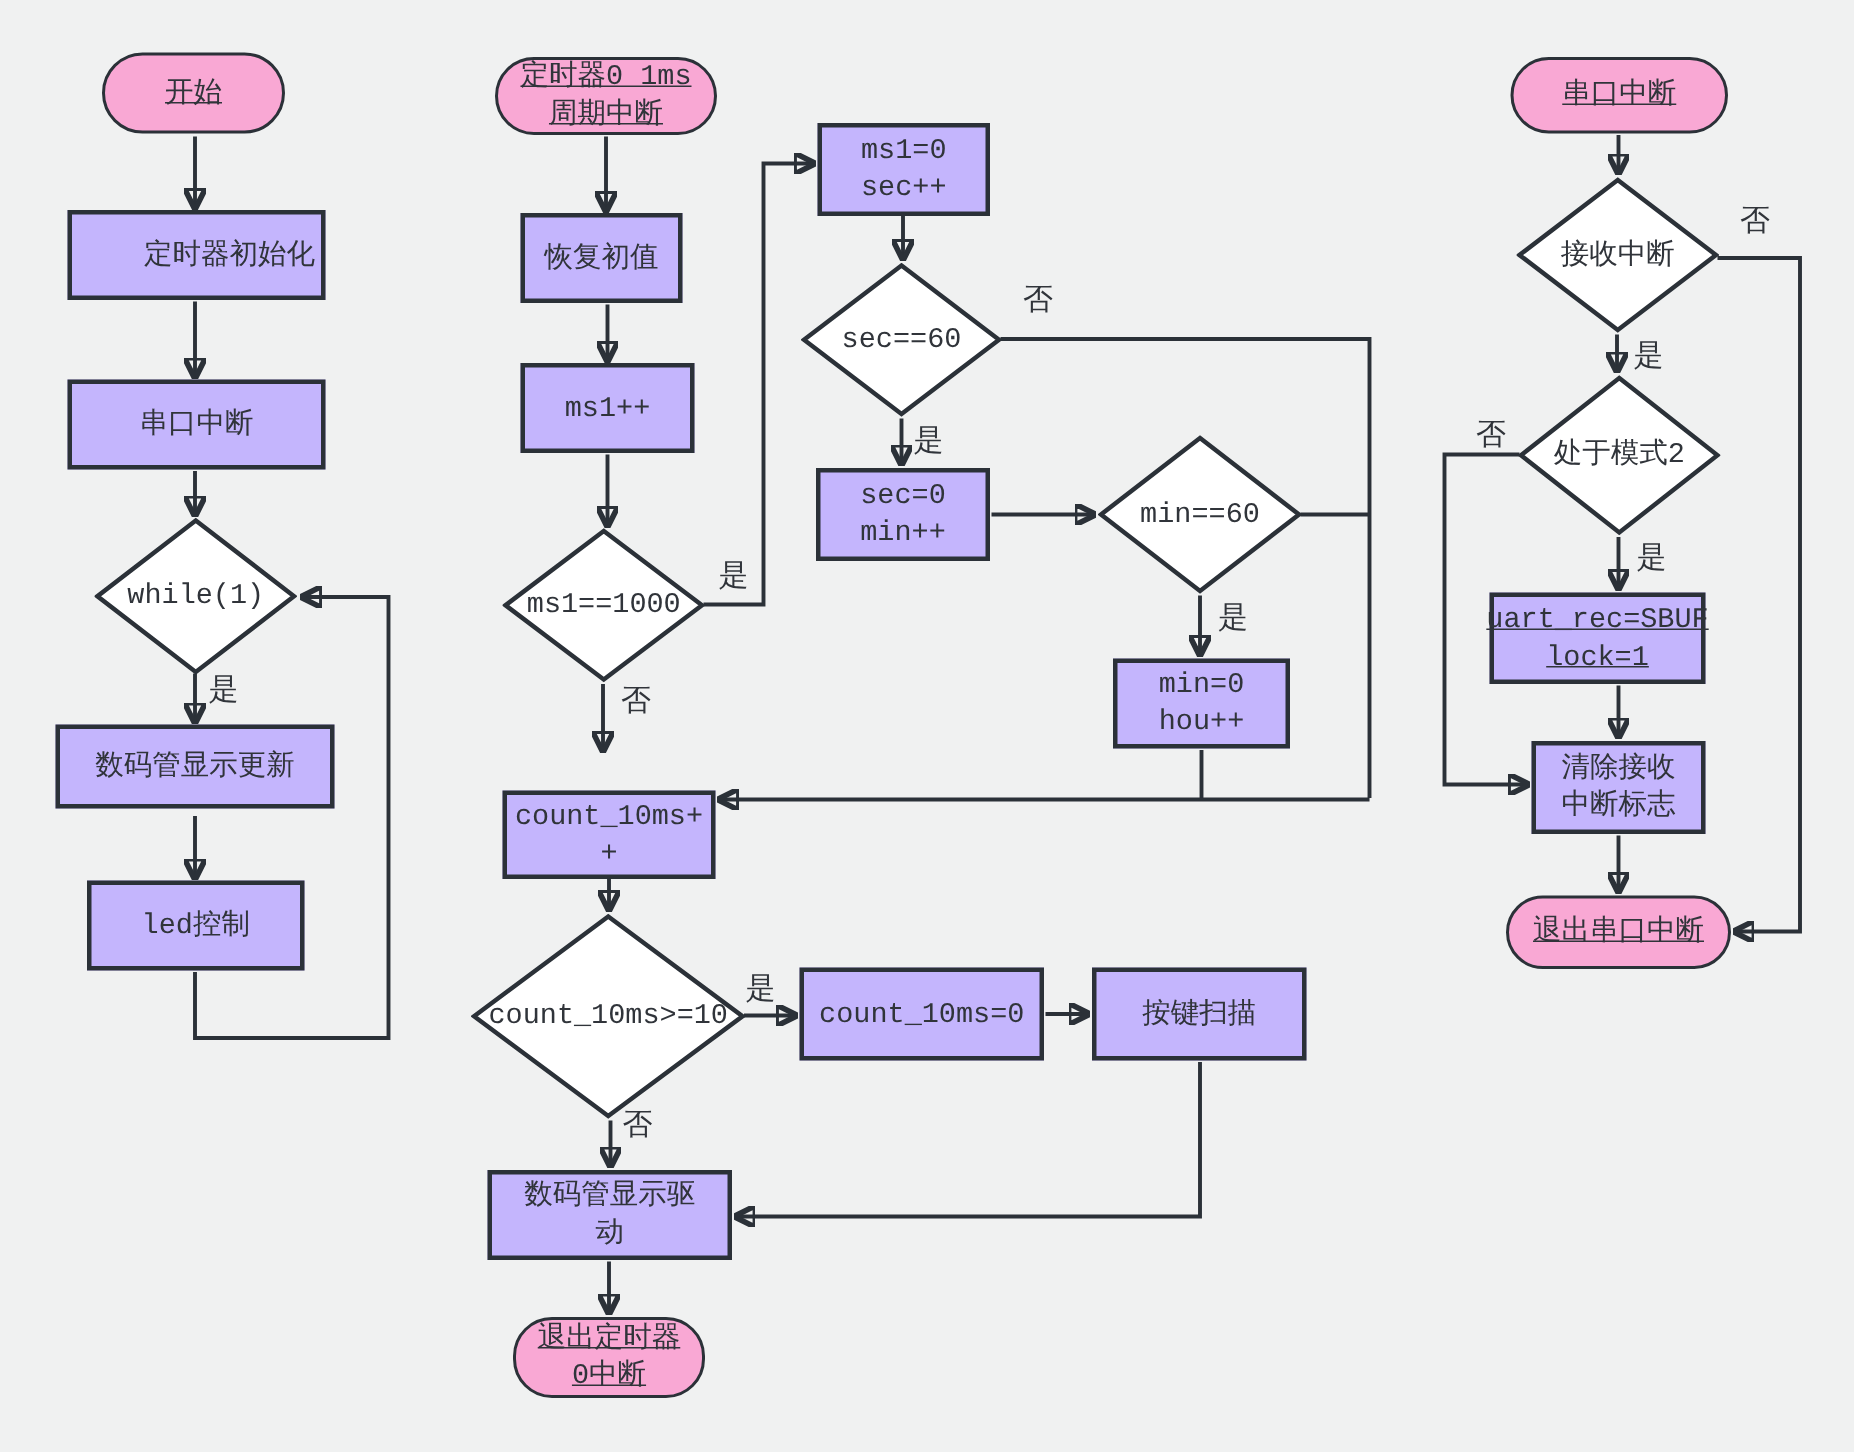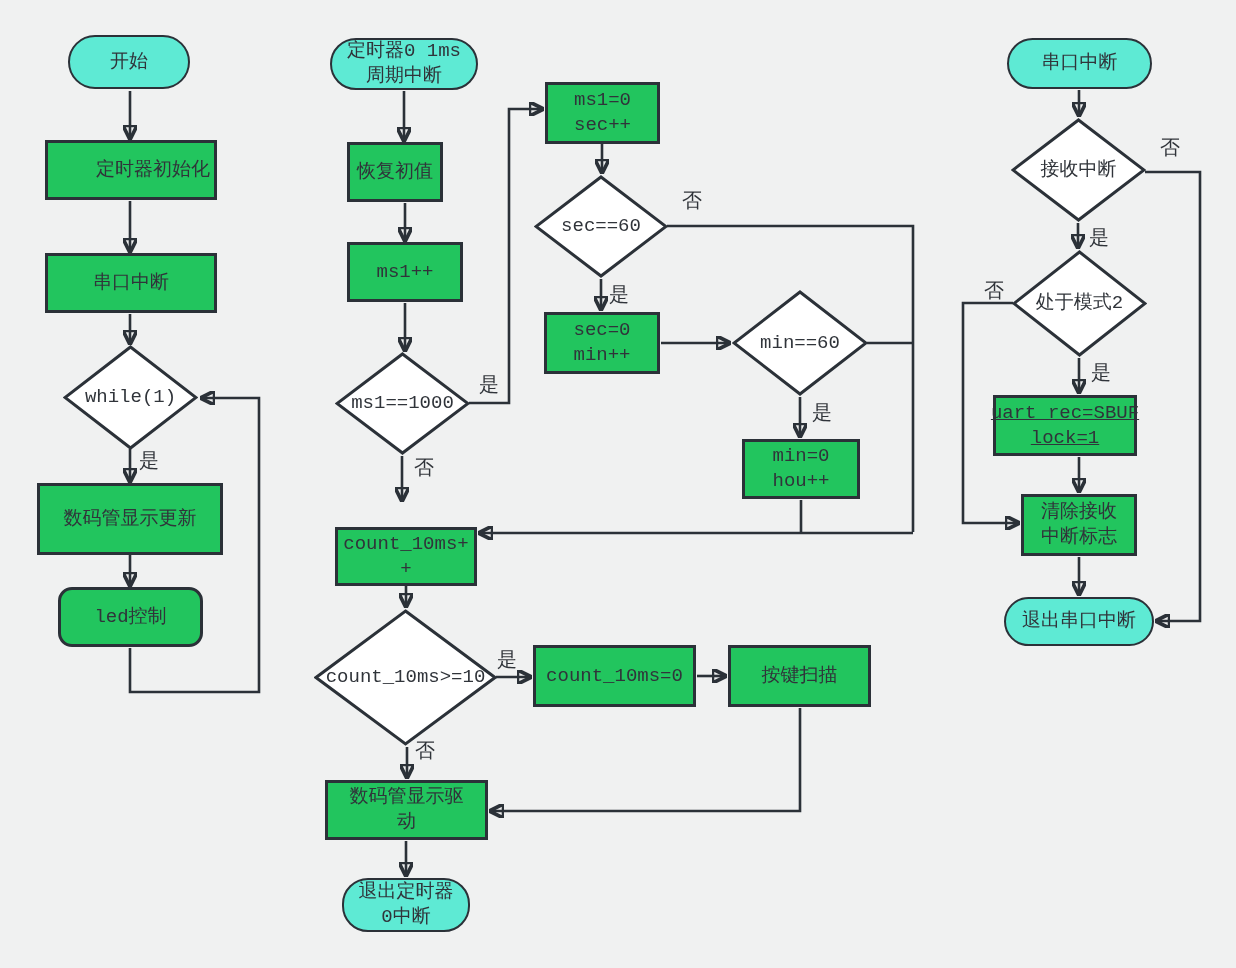--- a/index.html
+++ b/index.html
@@ -11,22 +11,22 @@
   }
   #canvas{position:relative;width:1236px;height:968px;}
   #edges{position:absolute;left:0;top:0;z-index:1;}
   #edges path{fill:none;stroke:#2b3138;stroke-width:2.6px;}
   .node{
     position:absolute;z-index:2;
     display:flex;align-items:center;justify-content:center;
     box-sizing:border-box;
     font-size:19px;line-height:1.3;text-align:center;
   }
-  .rect{background:#22c55e;border:3px solid #2b3138;}
-  .stadium{background:#5eead4;border:2.6px solid #2b3138;border-radius:28px;}
+  .rect{background:#c4b5fd;border:3px solid #2b3138;}
+  .stadium{background:#f9a8d4;border:2.6px solid #2b3138;border-radius:28px;text-decoration:underline;}
   .diamond{background:transparent;border:none;}
   .diamond svg{position:absolute;left:0;top:0;}
   .diamond polygon{fill:#ffffff;stroke:#2b3138;stroke-width:3px;}
   .node span{position:relative;display:block;white-space:pre-line;}
   .force-break span{word-break:break-all;max-width:132px;}
   .narrow span{max-width:126px;}
   .edge-label{
     position:absolute;z-index:3;font-size:20px;line-height:1;
     color:#30343a;
   }
@@ -87,32 +87,32 @@
   </div>
   <div class="node rect" style="left:45px;top:253px;width:172px;height:60px;">
     <span>串口中断</span>
   </div>
   <div class="node diamond" style="left:63px;top:345px;width:135px;height:105px;">
     <svg width="135" height="105" viewBox="0 0 135 105">
       <polygon points="67.5,2 133,52.5 67.5,103 2,52.5"></polygon>
     </svg>
     <span>while(1)</span>
   </div>
-  <div class="node rect" style="left:37px;top:483px;width:186px;height:72px;">
+  <div class="node rect" style="left:37px;top:483px;width:186px;height:56px;">
     <span>数码管显示更新</span>
   </div>
-  <div class="node rect" style="left:58px;top:587px;width:145px;height:60px;border-radius:14px;">
+  <div class="node rect" style="left:58px;top:587px;width:145px;height:60px;">
     <span>led控制</span>
   </div>
 
   <div class="node stadium" style="left:330px;top:38px;width:148px;height:52px;border-radius:26px;">
     <span>定时器0 1ms
 周期中断</span>
   </div>
-  <div class="node rect" style="left:347px;top:142px;width:96px;height:60px;">
+  <div class="node rect" style="left:347px;top:142px;width:108px;height:60px;">
     <span>恢复初值</span>
   </div>
   <div class="node rect" style="left:347px;top:242px;width:116px;height:60px;">
     <span>ms1++</span>
   </div>
   <div class="node diamond" style="left:335px;top:352px;width:135px;height:103px;">
     <svg width="135" height="103" viewBox="0 0 135 103">
       <polygon points="67.5,2 133,51.5 67.5,101 2,51.5"></polygon>
     </svg>
     <span>ms1==1000</span>

